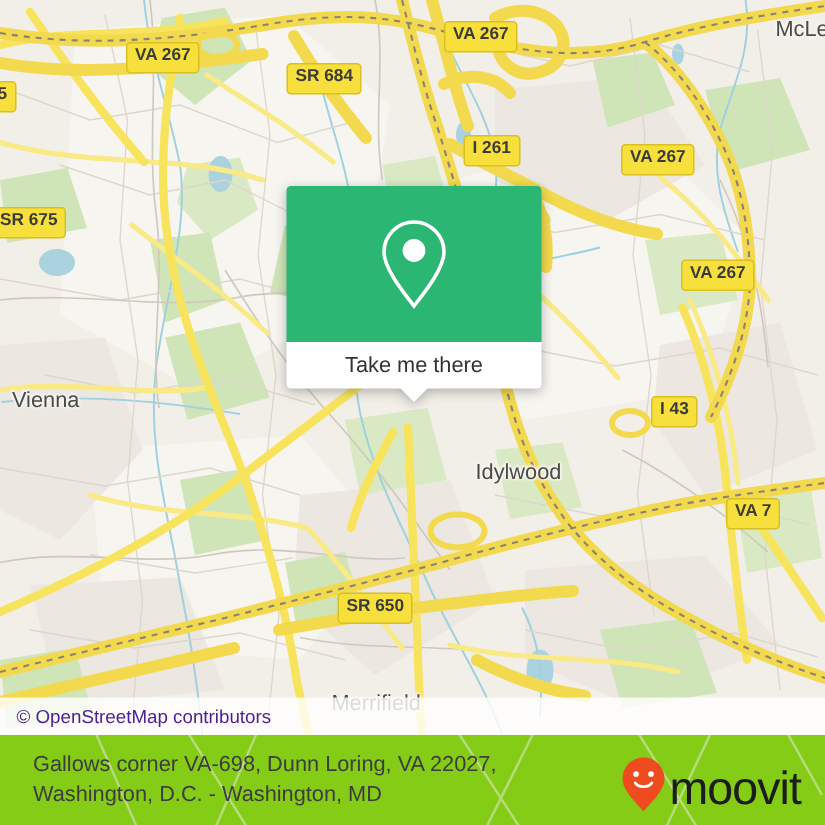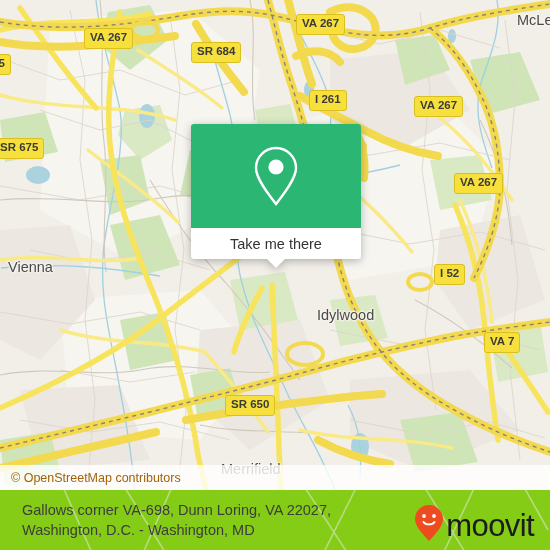--- a/index.html
+++ b/index.html
@@ -107,21 +107,21 @@
     left: 0;
     top: 465px;
     width: 550px;
     height: 25px;
     background: rgba(255,255,255,0.80);
     display: flex;
     align-items: center;
     z-index: 30;
   }
   .attribution-text {
-    color: #a16207;
+    color: #4c1d95;
     font-size: 12.5px;
     font-family: "Liberation Sans", sans-serif;
     padding-left: 11px;
   }
 
   
   .footer {
     position: absolute;
     left: 0;
     top: 490px;
@@ -354,21 +354,21 @@
     <div class="shield" style="left:309px; top:90px;">I 261</div>
 
     <div class="shield" style="left:414px; top:96px;">VA 267</div>
 
     <div class="shield" style="left:-14px; top:54px;">75</div>
 
     <div class="shield" style="left:-6px; top:138px;">SR 675</div>
 
     <div class="shield" style="left:454px; top:173px;">VA 267</div>
 
-    <div class="shield" style="left:434px; top:264px;">I 52</div>
+    <div class="shield" style="left:434px; top:264px;">I 43</div>
 
     <div class="shield" style="left:484px; top:332px;">VA 7</div>
 
     <div class="shield" style="left:225px; top:395px;">SR 650</div>
 
     <div class="popup">
       <div class="popup-green">
         <span>
           <svg width="48" height="62" viewBox="0 0 48 62">
             <path d="M24 3 C13 3 4 12 4 23 C4 34 17 50 24 59 C31 50 44 34 44 23 C44 12 35 3 24 3 Z" fill="none" stroke="#ffffff" stroke-width="2.4"></path>

